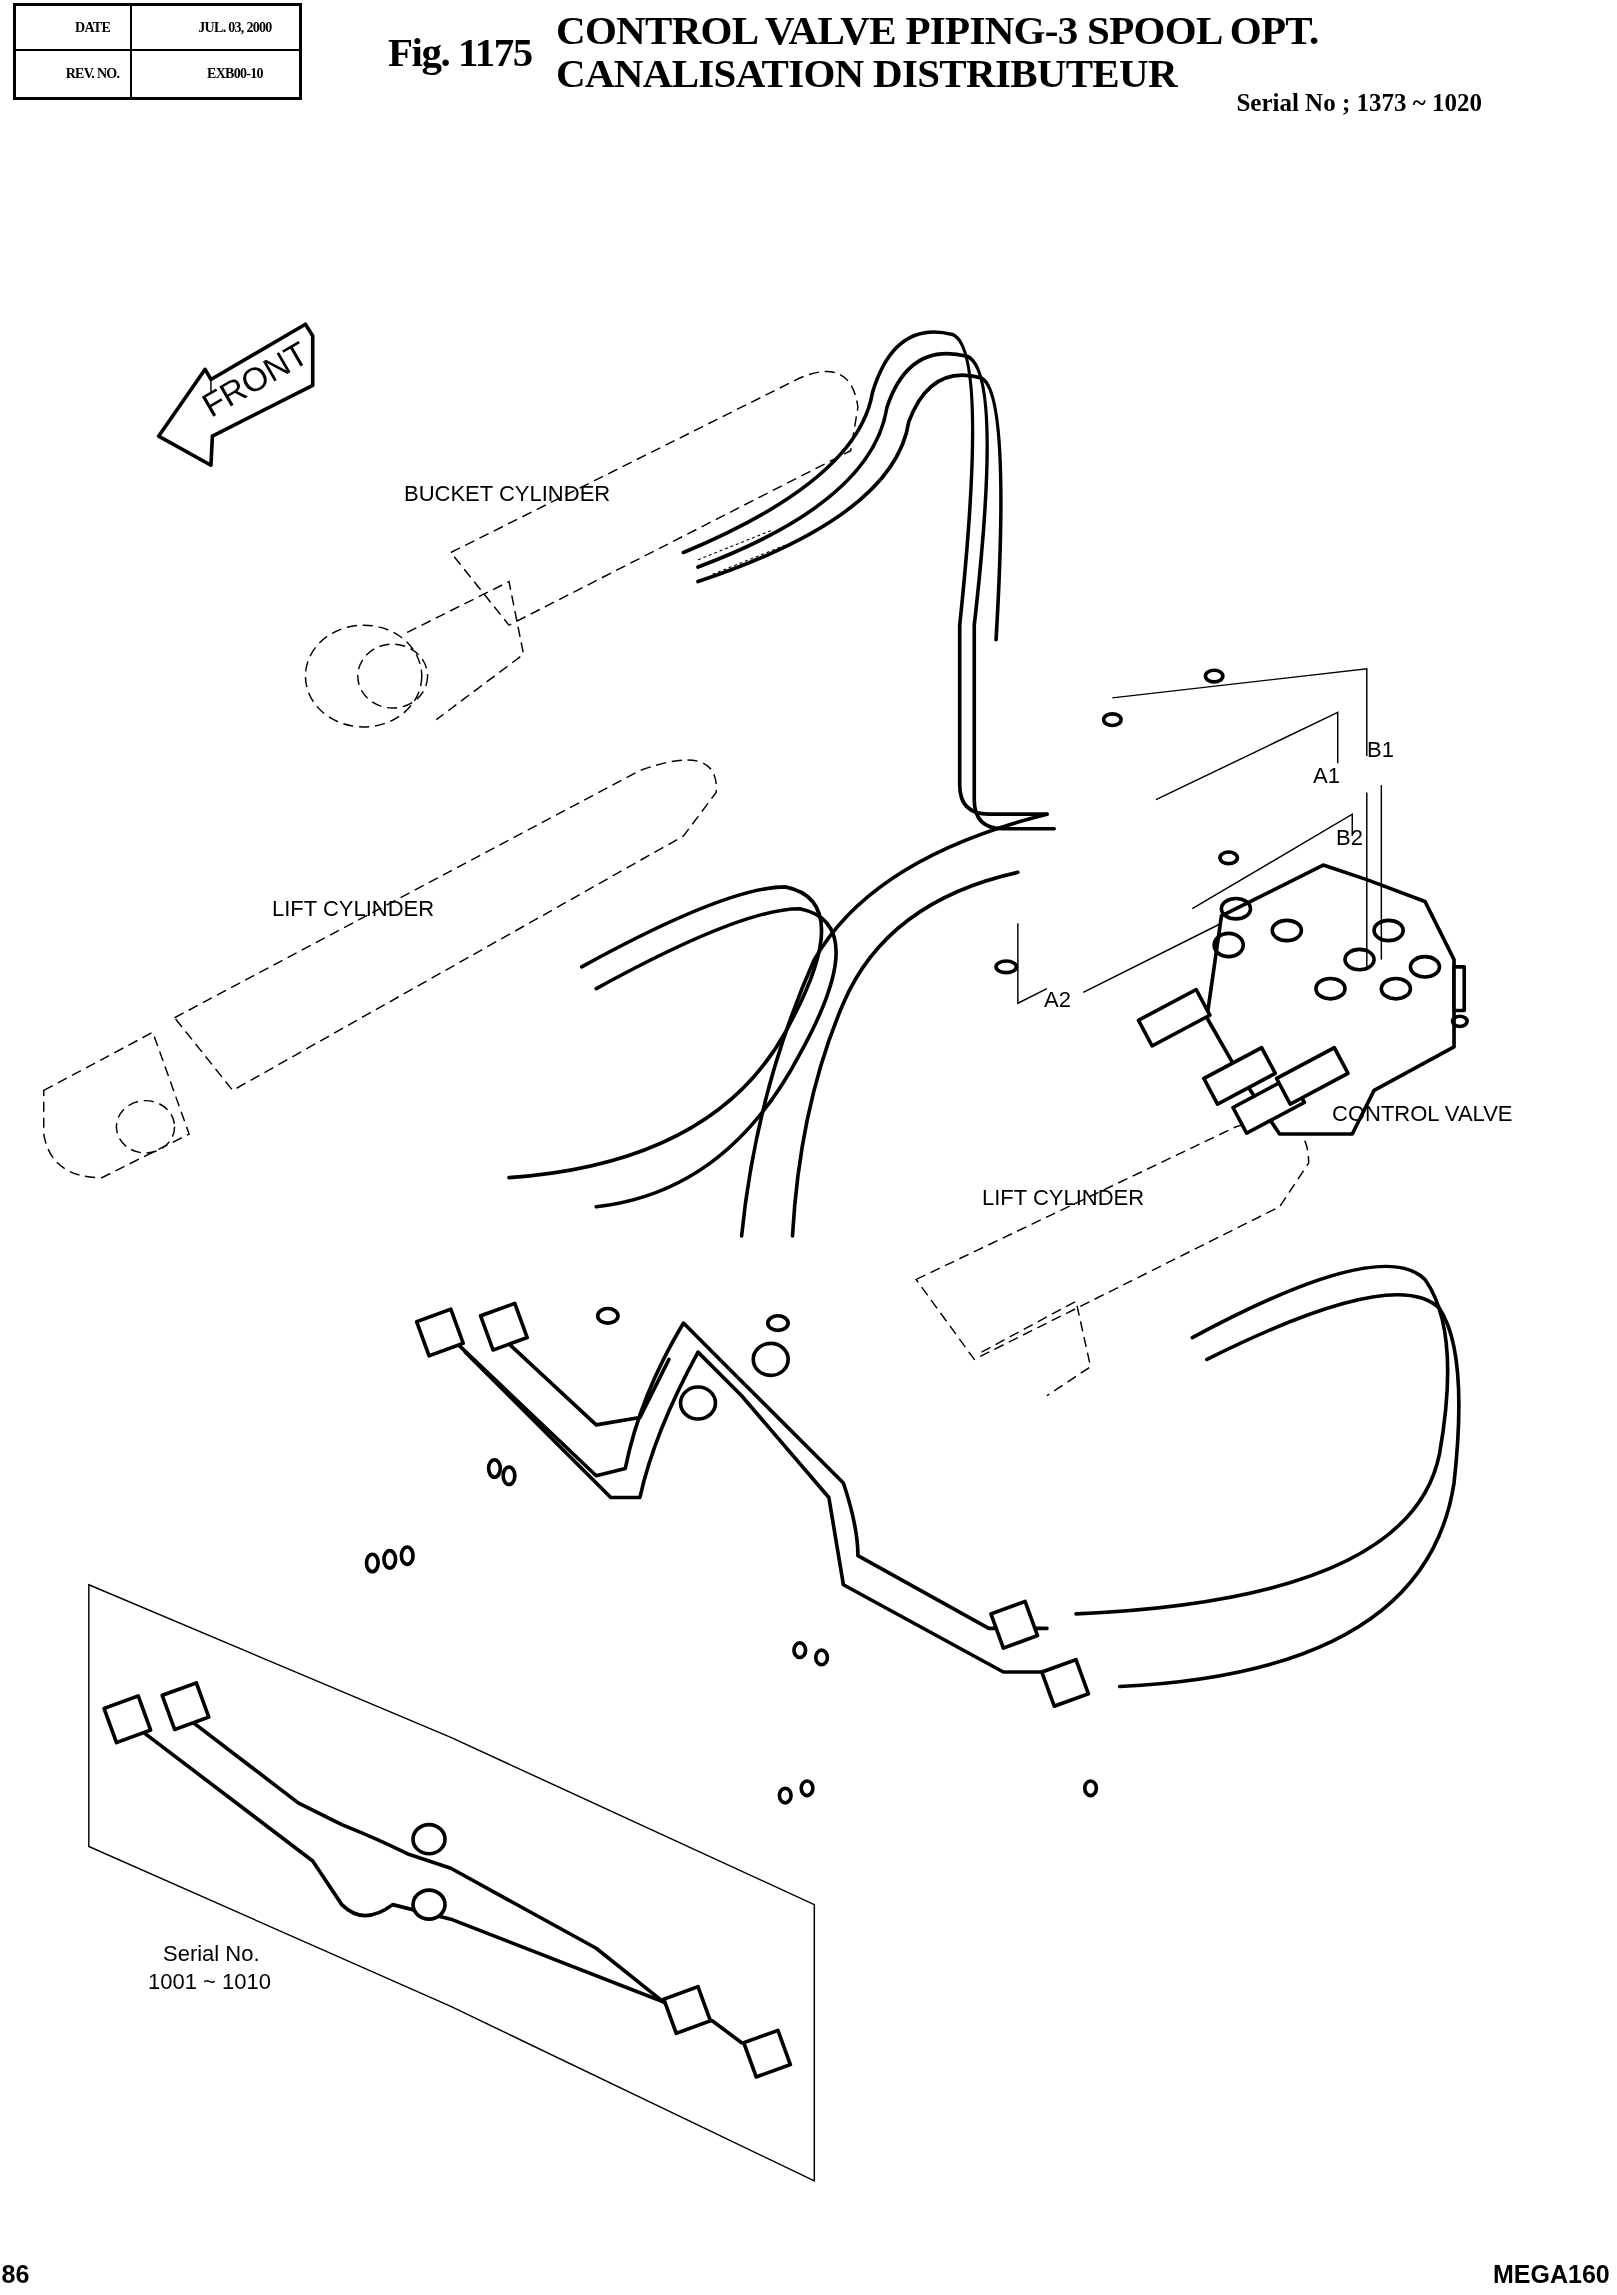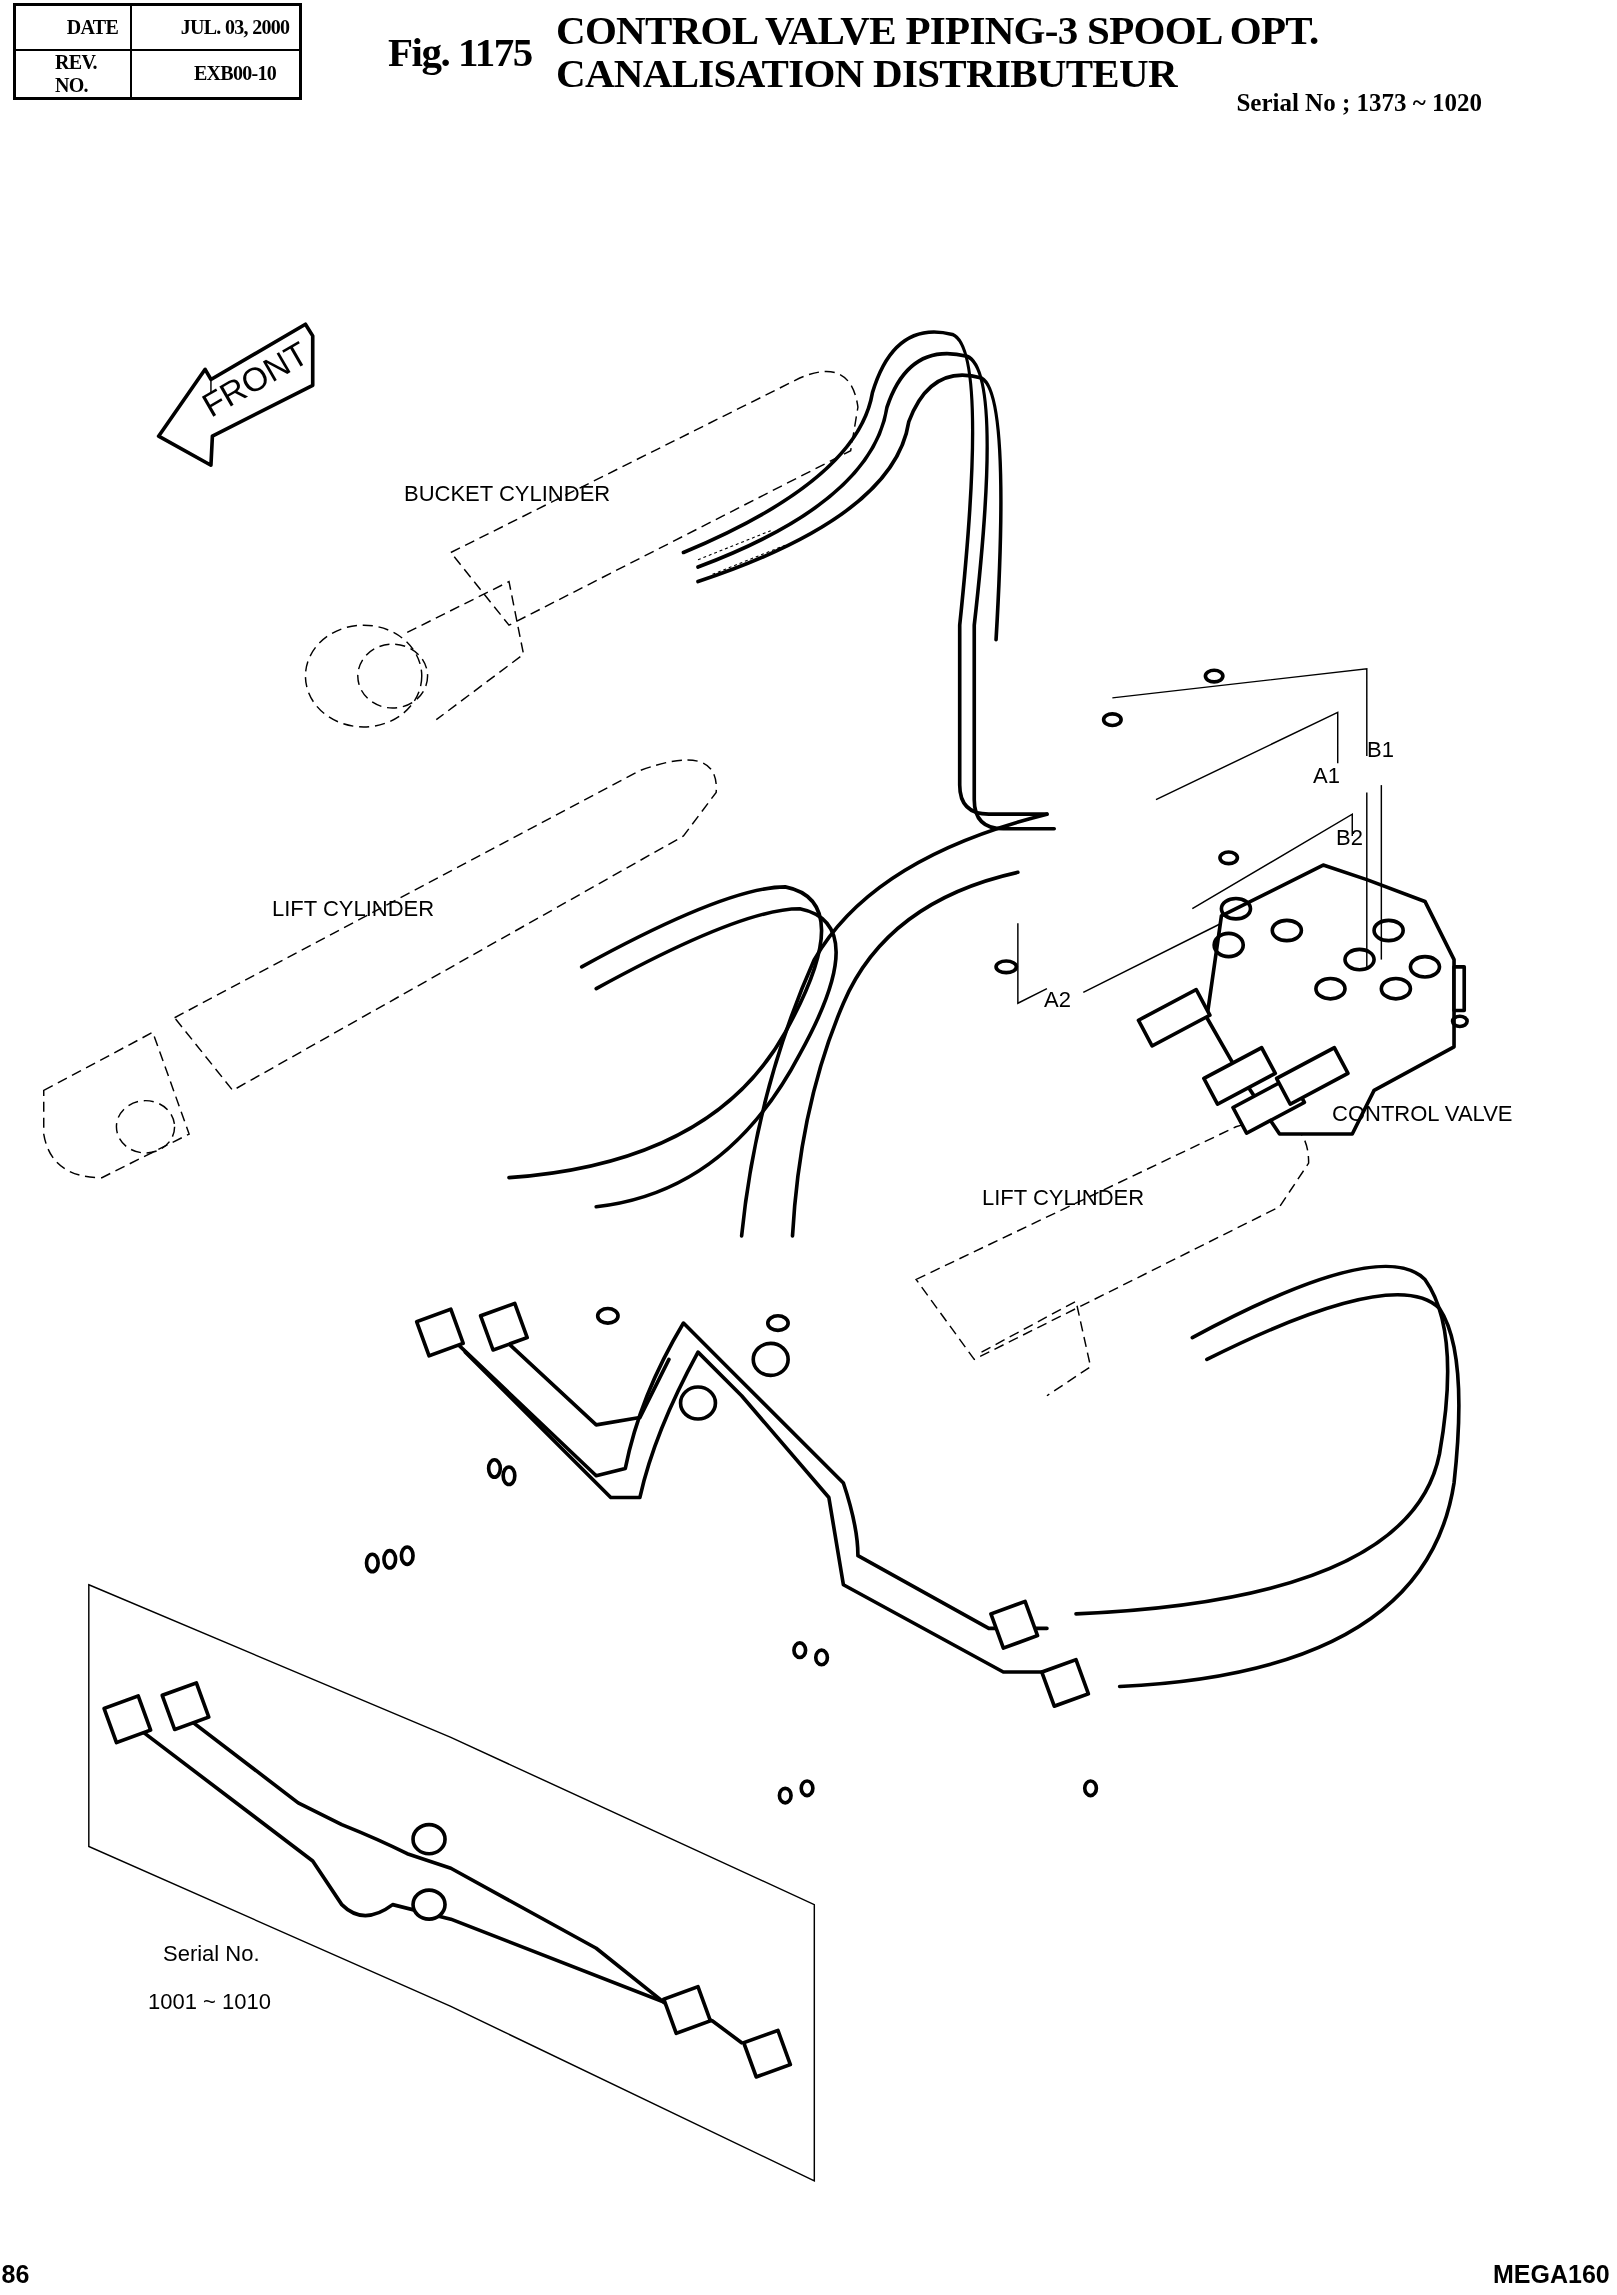--- a/index.html
+++ b/index.html
@@ -1,18 +1,18 @@
 <!DOCTYPE html>
 <html style="font-size:11.6px"><head>
 <meta charset="utf-8">
 <style>
   html, body { margin: 0; padding: 0; background: #ffffff; }
   body { width: 1617px; height: 2295px; position: relative; overflow: hidden; font-family: "Liberation Sans", sans-serif; color: #000; }
   .hdr-table { position: absolute; left: 13px; top: 2.9px; width: 289px; height: 97px; border: 3.6px solid #000; box-sizing: border-box; display: grid; grid-template-columns: 116px 1fr; grid-template-rows: 1fr 1fr; }
-  .hdr-table div { display: flex; align-items: center; justify-content: center; font-family: "Liberation Serif", serif; font-weight: bold; font-size: 20px; letter-spacing: -0.7px; padding-left: 39px; }
+  .hdr-table div { display: flex; align-items: center; justify-content: center; font-family: "Liberation Serif", serif; font-weight: bold; font-size: 14px; letter-spacing: -0.7px; padding-left: 39px; }
   .hdr-table .c1 { border-right: 2.2px solid #000; }
   .hdr-table .r1 { border-bottom: 2.2px solid #000; }
   .fig-no { position: absolute; left: 388px; top: 28px; font-family: "Liberation Serif", serif; font-weight: bold; font-size: 41px; letter-spacing: -1.5px; }
   .title1 { position: absolute; left: 556px; top: 5.8px; font-family: "Liberation Serif", serif; font-weight: bold; font-size: 41px; letter-spacing: -0.7px; white-space: nowrap; }
   .title2 { position: absolute; left: 556px; top: 49px; font-family: "Liberation Serif", serif; font-weight: bold; font-size: 41px; letter-spacing: -0.7px; white-space: nowrap; }
   .serial { position: absolute; right: 135px; top: 89px; font-family: "Liberation Serif", serif; font-weight: bold; font-size: 25px; white-space: nowrap; }
   .lbl { position: absolute; font-family: "Liberation Sans", sans-serif; font-size: 22px; white-space: nowrap; }
   .page-no { position: absolute; left: 1.5px; bottom: 5.8px; font-weight: bold; font-size: 25px; text-align: center; }
   .model { position: absolute; right: 7.3px; bottom: 5.8px; font-weight: bold; font-size: 25px; margin-left: 24px; }
   svg.drawing { position: absolute; left: 0; top: 0; width: 1617px; height: 2295px; }
@@ -156,17 +156,17 @@
 
 <div class="lbl" style="left:404px; top:481px;">BUCKET CYLINDER</div>
 <div class="lbl" style="left:272px; top:896px;">LIFT CYLINDER</div>
 <div class="lbl" style="left:982px; top:1185px;">LIFT CYLINDER</div>
 <div class="lbl" style="left:1332px; top:1101px;">CONTROL VALVE</div>
 <div class="lbl" style="left:1313px; top:763px;text-align:right;">A1</div>
 <div class="lbl" style="left:1367px; top:737px;">B1</div>
 <div class="lbl" style="left:1336px; top:825px;">B2</div>
 <div class="lbl" style="left:1044px; top:987px;">A2</div>
 <div class="lbl" style="left:163px; top:1941px;">Serial No.</div>
-<div class="lbl" style="left:148px; top:1969px;margin-top:20px;">1001 ~ 1010</div>
+<div class="lbl" style="left:148px; top:1969px;">1001 ~ 1010</div>
 
 <div class="page-no">86</div>
 <div class="model">MEGA160</div>
 
 
 </body></html>

